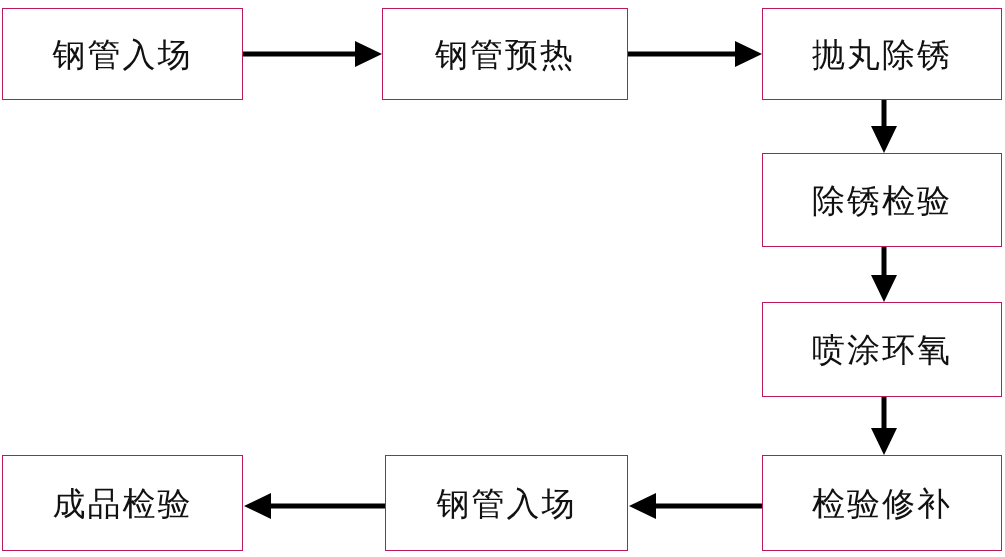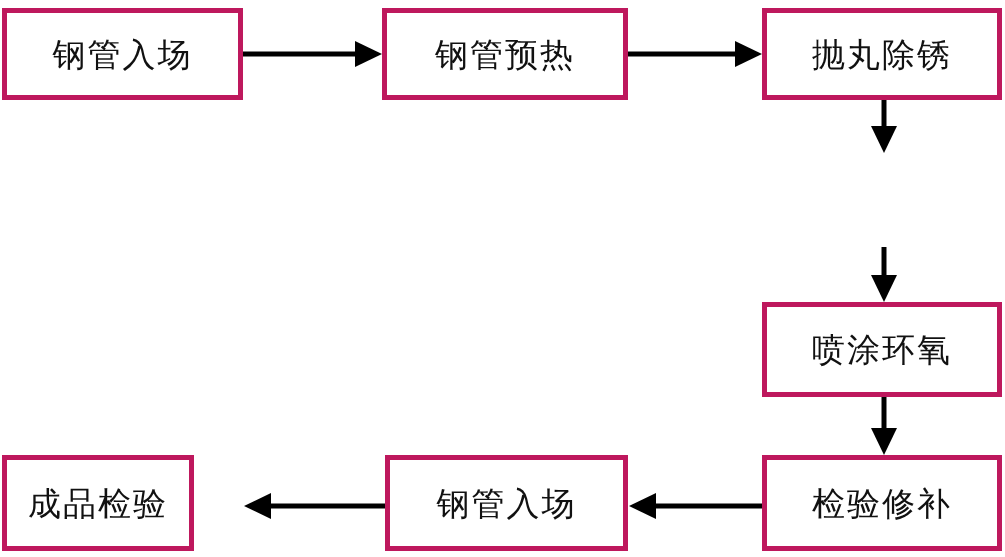--- a/index.html
+++ b/index.html
@@ -11,21 +11,21 @@
     position: relative;
     width: 1005px;
     height: 557px;
     background: #ffffff;
     overflow: hidden;
     font-family: "DejaVu Serif", "Liberation Serif", serif;
   }
   .node {
     position: absolute;
     box-sizing: border-box;
-    border: 5px solid #be185d;
+    border: 1px solid #be185d;
     background: #ffffff;
     display: flex;
     align-items: center;
     justify-content: center;
   }
   .node-label {
     font-family: "DejaVu Serif", "Liberation Serif", serif;
     font-size: 33px;
     line-height: 1;
     color: #111111;
@@ -61,34 +61,37 @@
   </div>
 
   <div class="node" style="left:382px; top:8px; width:246px; height:92px;">
     <span class="node-label">钢管预热</span>
   </div>
 
   <div class="node" style="left:762px; top:8px; width:240px; height:92px;">
     <span class="node-label">抛丸除锈</span>
   </div>
 
+  <div class="node" style="left:762px; top:153px; width:240px; height:94px;">
+    <span class="node-label">除锈检验</span>
+  </div>
 
   <div class="node" style="left:762px; top:302px; width:240px; height:95px;text-align:center;">
     <span class="node-label">喷涂环氧</span>
   </div>
 
   <div class="node" style="left:762px; top:455px; width:240px; height:96px;">
     <span class="node-label">检验修补</span>
   </div>
 
   <div class="node" style="left:385px; top:455px; width:243px; height:96px;">
     <span class="node-label">钢管入场</span>
   </div>
 
-  <div class="node" style="left:2px; top:455px; width:192px; height:96px;">
+  <div class="node" style="left:2px; top:455px; width:241px; height:96px;">
     <span class="node-label">成品检验</span>
   </div>
 
   <div class="edge" style="left:243px; top:40px; width:140px; height:28px;">
     <svg width="140" height="28" viewBox="0 0 140 28">
       <line x1="0" y1="14" x2="118" y2="14"></line>
       <polygon points="139,14 112,1 112,27"></polygon>
     </svg>
   </div>
 

